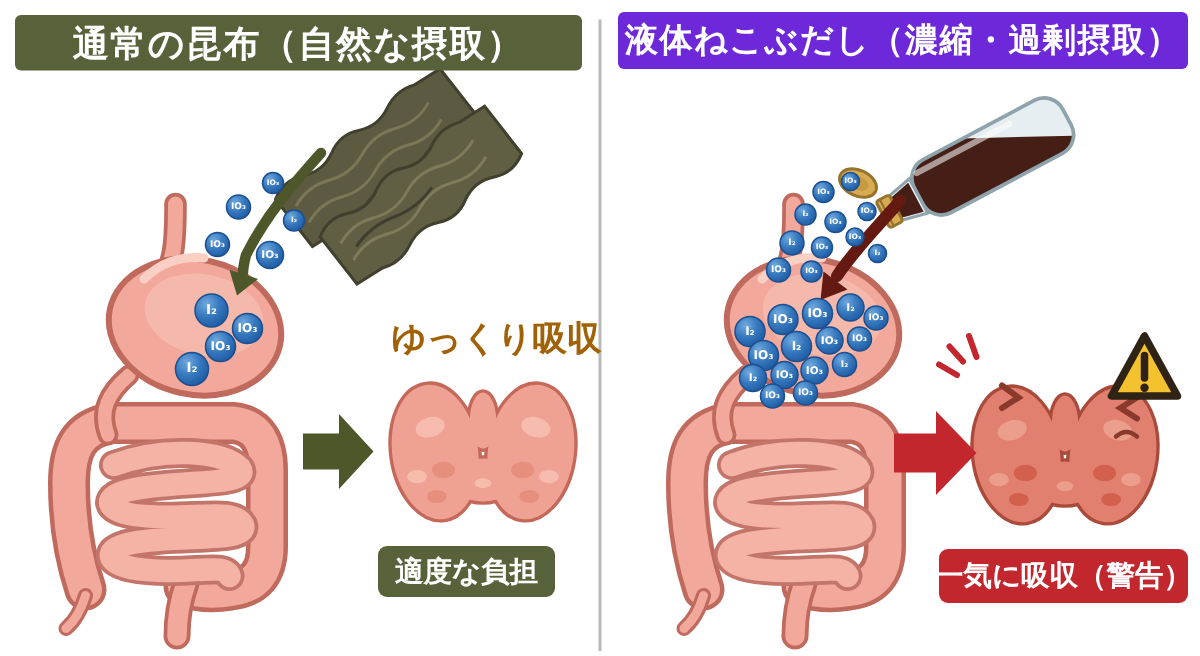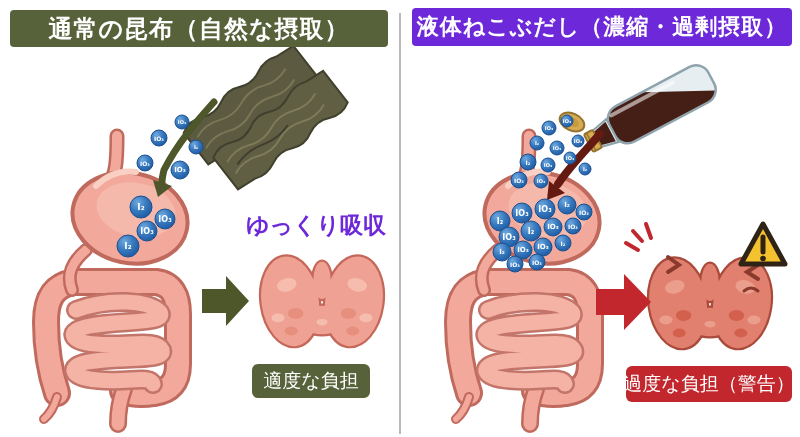--- a/index.html
+++ b/index.html
@@ -12,21 +12,21 @@
     position:absolute;display:flex;align-items:center;justify-content:center;
     color:#fff;font-weight:bold;border-radius:4px;letter-spacing:1px;white-space:nowrap;font-family:Liberation Mono, monospace;
   }
   .header-left{left:10px;top:10px;width:378px;height:37px;font-size:24px;}
   .header-right{left:412px;top:8px;width:380px;height:38px;font-size:22px;}
   .caption{position:absolute;font-weight:bold;text-align:center;white-space:nowrap;}
   .caption-left{left:231px;top:210px;width:170px;font-size:23px;}
   .caption-right{left:628px;top:193px;width:170px;font-size:24px;}
   .pill{
     position:absolute;display:flex;align-items:center;justify-content:center;
-    color:#fff;font-weight:normal;border-radius:6px;white-space:nowrap;
+    color:#fff;font-weight:bold;border-radius:6px;white-space:nowrap;
   }
   .pill-left{left:252px;top:364px;width:118px;height:34px;font-size:19px;}
   .pill-right{left:626px;top:366px;width:166px;height:36px;font-size:19px;}
   .divider{position:absolute;left:399px;top:13px;width:2px;height:421px;}
 </style>
 </head>
 <body>
 
 <div class="canvas">
 
@@ -238,18 +238,18 @@
 
       <polygon points="596,289 624,289 624,274 651,302 624,330 624,315 596,315" fill="#c1272d"></polygon>
     </g>
   </svg>
 
   <div class="divider" style="background: rgb(185, 185, 185);"></div>
 
   <div class="panel-header header-left" style="background: rgb(87, 97, 58);">通常の昆布（自然な摂取）</div>
   <div class="panel-header header-right" style="background: #6d28d9;">液体ねこぶだし（濃縮・過剰摂取）</div>
 
-  <div class="caption caption-left" style="color: #6d28d9;">ゆっくり吸収</div>
+  <div class="caption caption-left" style="color: #a16207; text-align: right;">ゆっくり吸収</div>
 
   <div class="pill pill-left" style="background: rgb(87, 97, 58);">適度な負担</div>
-  <div class="pill pill-right" style="background: rgb(193, 39, 45);">過度な負担（警告）</div>
+  <div class="pill pill-right" style="background: rgb(193, 39, 45);">一気に吸収（警告）</div>
 
 </div>
 
 </body></html>

